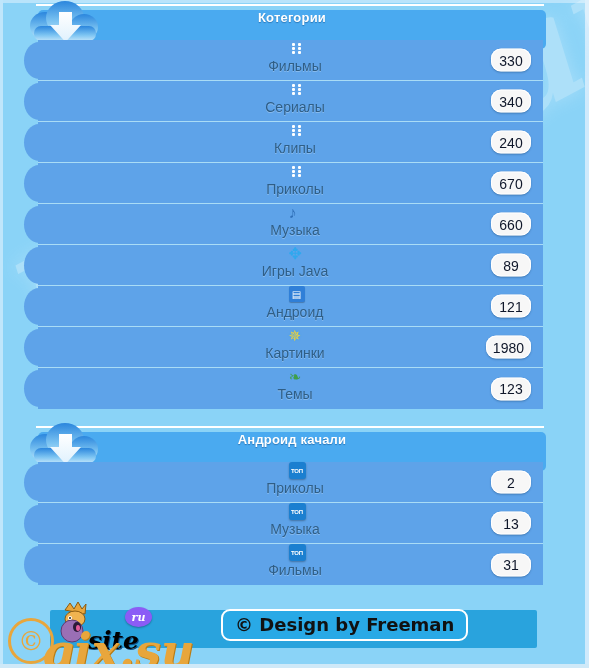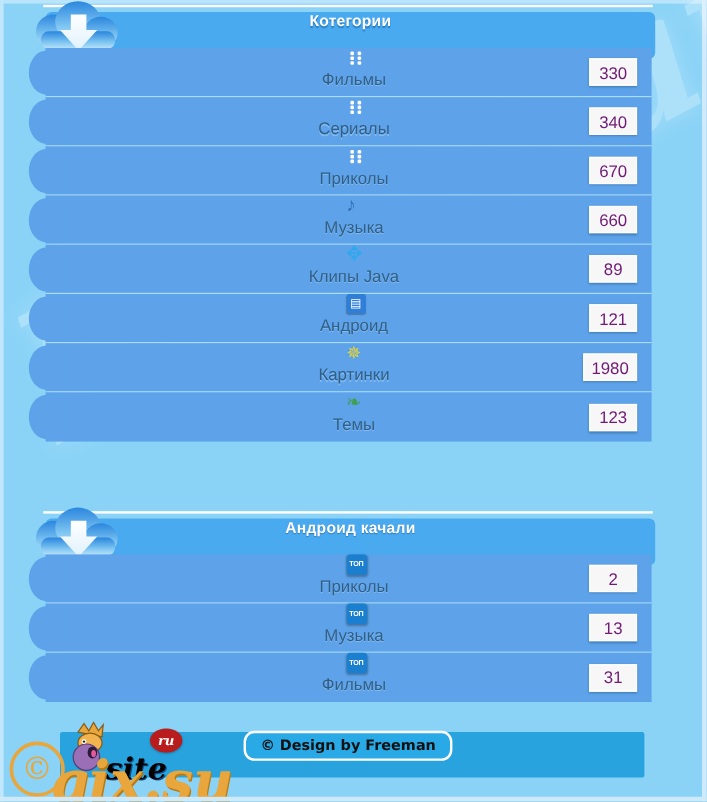--- a/index.html
+++ b/index.html
@@ -71,23 +71,23 @@
     background:#5ea3e9;border-radius:50% 0 0 50%/50% 0 0 50%;
   }
   .row .ico{position:relative;margin-left:14px;width:18px;height:18px;flex:0 0 18px;}
   .row .lbl{
     position:relative;margin-left:9px;color:#2f5e86;font-size:14px;
     text-shadow:0 1px 0 rgba(255,255,255,.25);
   }
   .row .badge{
     position:absolute;right:12px;top:50%;transform:translateY(-50%);
     min-width:26px;height:23px;padding:0 7px;
-    background:#f7f7f7;border-radius:0;
-    display:flex;align-items:center;justify-content:center;
-    color:#701a75;font-size:14px;
+    background:#f7f7f7;border-radius:10px;
+    display:flex;align-items:center;justify-content:center;
+    color:#0f172a;font-size:14px;
     box-shadow:0 1px 2px rgba(0,40,80,.35), inset 0 0 0 1px #ffffff;
   }
 
   
   .ic-film{
     width:16px;height:16px;background:#2f7fd8;border-radius:2px;position:relative;
     box-shadow:0 1px 1px rgba(0,0,0,.25);
   }
   .ic-film i{position:absolute;width:3px;height:3px;background:#fff;border-radius:1px;}
   .ic-note{font-size:16px;color:#2f6fb8;line-height:16px;}
@@ -105,37 +105,37 @@
     color:#fff;font-size:6px;font-weight:bold;letter-spacing:-.2px;
     box-shadow:0 1px 2px rgba(0,0,0,.3);
   }
 
   
   .footer{
     position:absolute;left:50px;top:610px;width:487px;height:38px;
     background:#29a3dd;border-radius:2px;
   }
   .design-box{
-    position:absolute;left:203px;top:609px;
+    position:absolute;left:221px;top:609px;
     padding:3px 12px 4px 12px;
     background:#29a9e6;border:2px solid #ffffff;border-radius:9px;
-    color:#111111;font-size:12px;font-weight:bold;
+    color:#111111;font-size:18px;font-weight:bold;
     font-family:"DejaVu Sans","Liberation Sans",sans-serif;
     white-space:nowrap;
   }
   .mascot{position:absolute;left:55px;top:600px;width:40px;height:46px;pointer-events:none;}
   .site-logo{
     position:absolute;left:88px;top:626px;
     font-family:"DejaVu Serif","Liberation Serif",serif;
     font-style:italic;font-weight:bold;font-size:25px;color:#000000;
     text-shadow:1px 1px 0 #0b4e86;pointer-events:none;
   }
   .ru-badge{
     position:absolute;left:125px;top:607px;width:27px;height:20px;
-    background:#b91c1c;border-radius:50%;
+    background:#8b5cf6;border-radius:50%;
     display:flex;align-items:center;justify-content:center;
     color:#fff;font-style:italic;font-weight:bold;font-size:11px;
     font-family:"DejaVu Serif","Liberation Serif",serif;
     box-shadow:0 1px 2px rgba(0,0,0,.3);
   }
   .copy-circle{
     position:absolute;left:8px;top:618px;width:40px;height:40px;
     border:3px solid #e8a63c;border-radius:50%;
     color:#e8a63c;font-size:26px;
     display:flex;align-items:center;justify-content:center;
@@ -193,20 +193,28 @@
 
       <div class="row">
         <span class="bulge"></span>
         <span class="ico">
           <span class="ic-film"><i style="left:3px;top:3px"></i><i style="left:9px;top:3px"></i><i style="left:3px;top:7px"></i><i style="left:9px;top:7px"></i><i style="left:3px;top:11px"></i><i style="left:9px;top:11px"></i></span>
         </span>
         <span class="lbl">Сериалы</span>
         <span class="badge">340</span>
       </div>
 
+      <div class="row">
+        <span class="bulge"></span>
+        <span class="ico">
+          <span class="ic-film"><i style="left:3px;top:3px"></i><i style="left:9px;top:3px"></i><i style="left:3px;top:7px"></i><i style="left:9px;top:7px"></i><i style="left:3px;top:11px"></i><i style="left:9px;top:11px"></i></span>
+        </span>
+        <span class="lbl">Клипы</span>
+        <span class="badge">240</span>
+      </div>
 
       <div class="row">
         <span class="bulge"></span>
         <span class="ico">
           <span class="ic-film"><i style="left:3px;top:3px"></i><i style="left:9px;top:3px"></i><i style="left:3px;top:7px"></i><i style="left:9px;top:7px"></i><i style="left:3px;top:11px"></i><i style="left:9px;top:11px"></i></span>
         </span>
         <span class="lbl">Приколы</span>
         <span class="badge">670</span>
       </div>
 
@@ -217,21 +225,21 @@
         </span>
         <span class="lbl">Музыка</span>
         <span class="badge">660</span>
       </div>
 
       <div class="row">
         <span class="bulge"></span>
         <span class="ico">
           <span class="ic-puzzle">✥</span>
         </span>
-        <span class="lbl">Клипы Java</span>
+        <span class="lbl">Игры Java</span>
         <span class="badge">89</span>
       </div>
 
       <div class="row">
         <span class="bulge"></span>
         <span class="ico">
           <span class="ic-droid">▤</span>
         </span>
         <span class="lbl">Андроид</span>
         <span class="badge">121</span>

